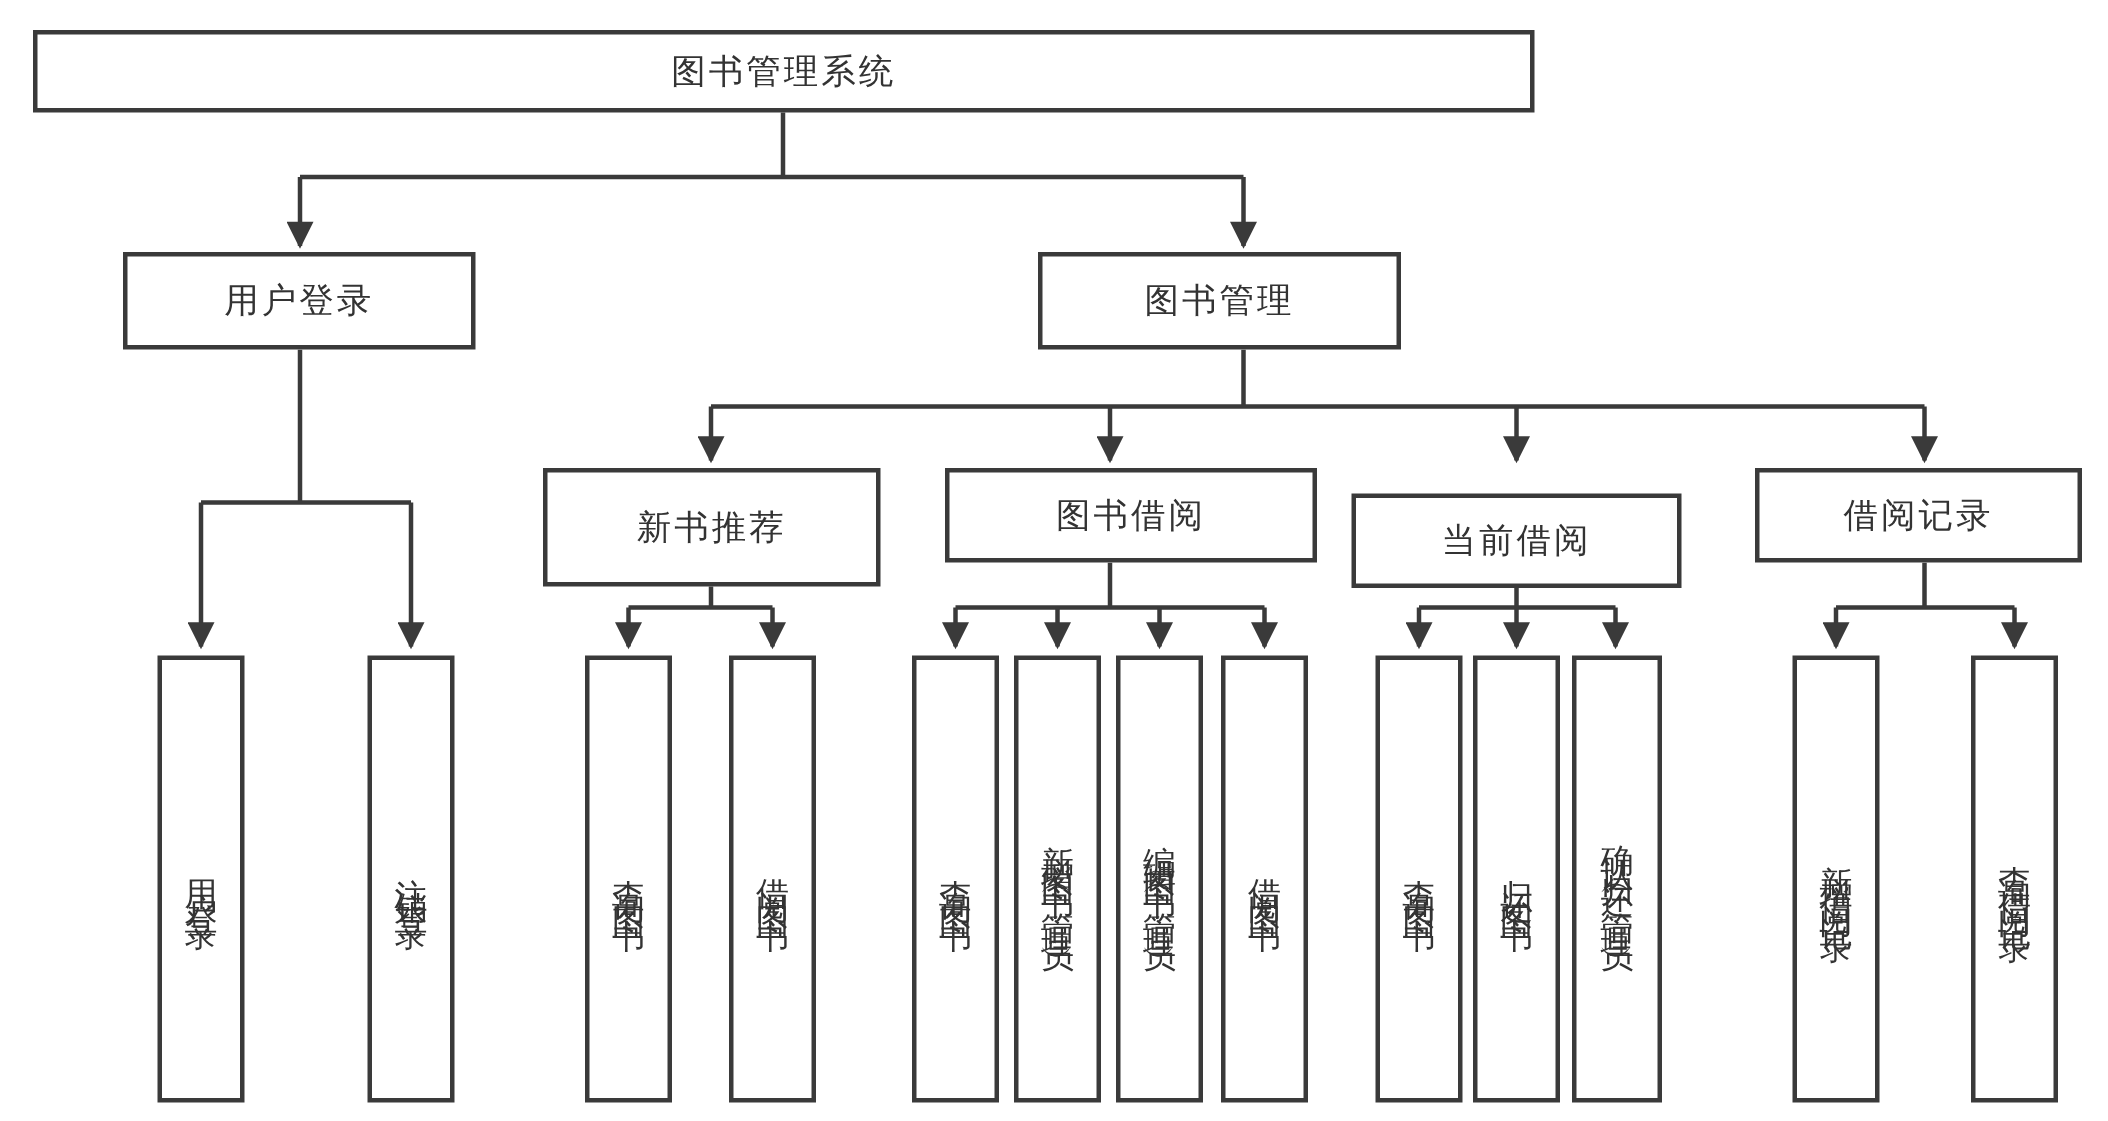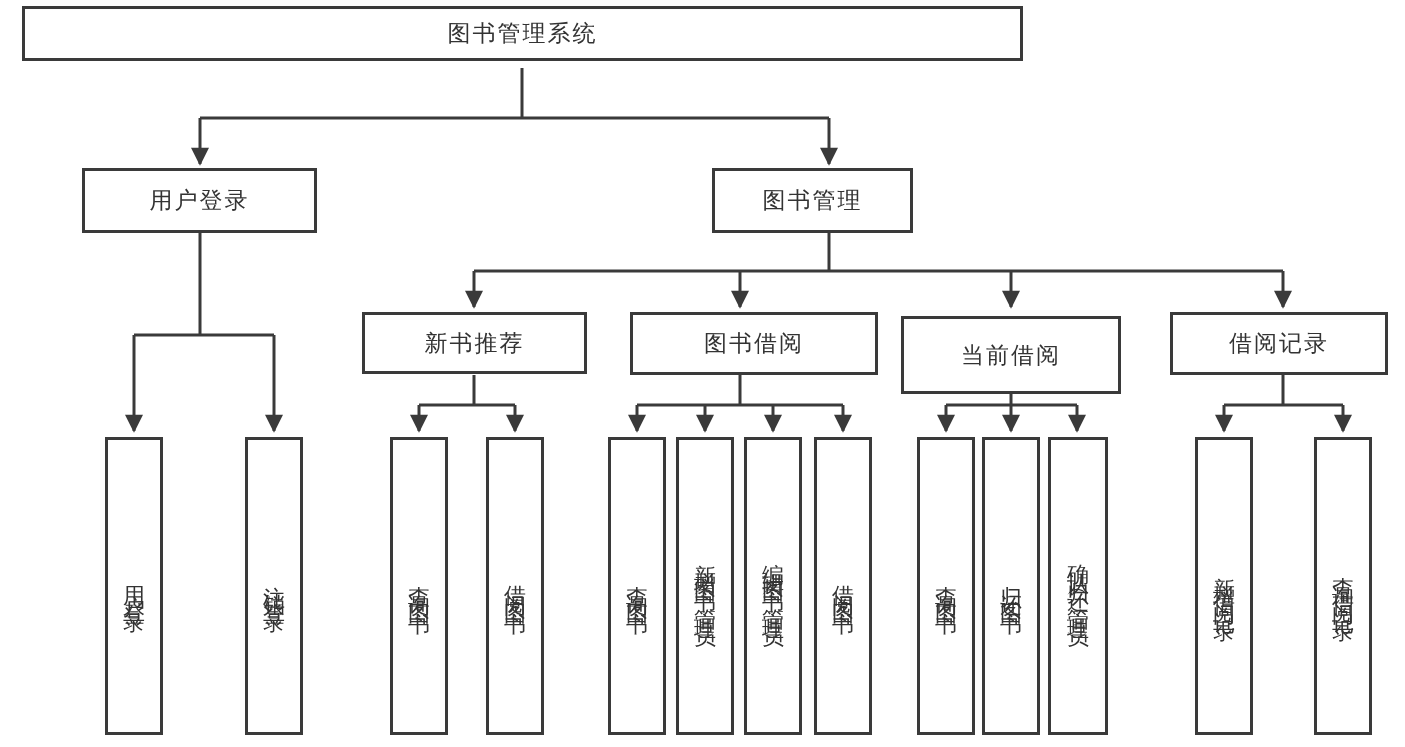--- a/index.html
+++ b/index.html
@@ -109,38 +109,38 @@
     <path class="arrow" d="M705,405 V431" marker-end="url(#arrow)"></path>
     <path class="arrow" d="M773,405 V431" marker-end="url(#arrow)"></path>
     <path class="arrow" d="M843,405 V431" marker-end="url(#arrow)"></path>
     <path class="arrow" d="M946,405 V431" marker-end="url(#arrow)"></path>
     <path class="arrow" d="M1011,405 V431" marker-end="url(#arrow)"></path>
     <path class="arrow" d="M1077,405 V431" marker-end="url(#arrow)"></path>
     <path class="arrow" d="M1224,405 V431" marker-end="url(#arrow)"></path>
     <path class="arrow" d="M1343,405 V431" marker-end="url(#arrow)"></path>
   </svg>
 
-  <div class="node hbox" style="left:22px;top:6px;width:1001px;height:55px">
+  <div class="node hbox" style="left:22px;top:20px;width:1001px;height:55px">
     <span class="lbl">图书管理系统</span>
   </div>
 
   <div class="node hbox" style="left:82px;top:168px;width:235px;height:65px">
     <span class="lbl">用户登录</span>
   </div>
-  <div class="node hbox" style="left:712px;top:168px;width:201px;height:65px">
+  <div class="node hbox" style="left:692px;top:168px;width:242px;height:65px">
     <span class="lbl">图书管理</span>
   </div>
 
-  <div class="node hbox" style="left:362px;top:312px;width:225px;height:62px">
+  <div class="node hbox" style="left:362px;top:312px;width:225px;height:79px">
     <span class="lbl">新书推荐</span>
   </div>
   <div class="node hbox" style="left:630px;top:312px;width:248px;height:63px">
     <span class="lbl">图书借阅</span>
   </div>
-  <div class="node hbox" style="left:901px;top:316px;width:220px;height:78px">
+  <div class="node hbox" style="left:901px;top:329px;width:220px;height:63px">
     <span class="lbl">当前借阅</span>
   </div>
   <div class="node hbox" style="left:1170px;top:312px;width:218px;height:63px">
     <span class="lbl">借阅记录</span>
   </div>
 
   <div class="node vbox" style="left:105px;top:437px;width:58px;height:298px">
     <span class="vlbl">用户登录</span>
   </div>
   <div class="node vbox" style="left:245px;top:437px;width:58px;height:298px">

